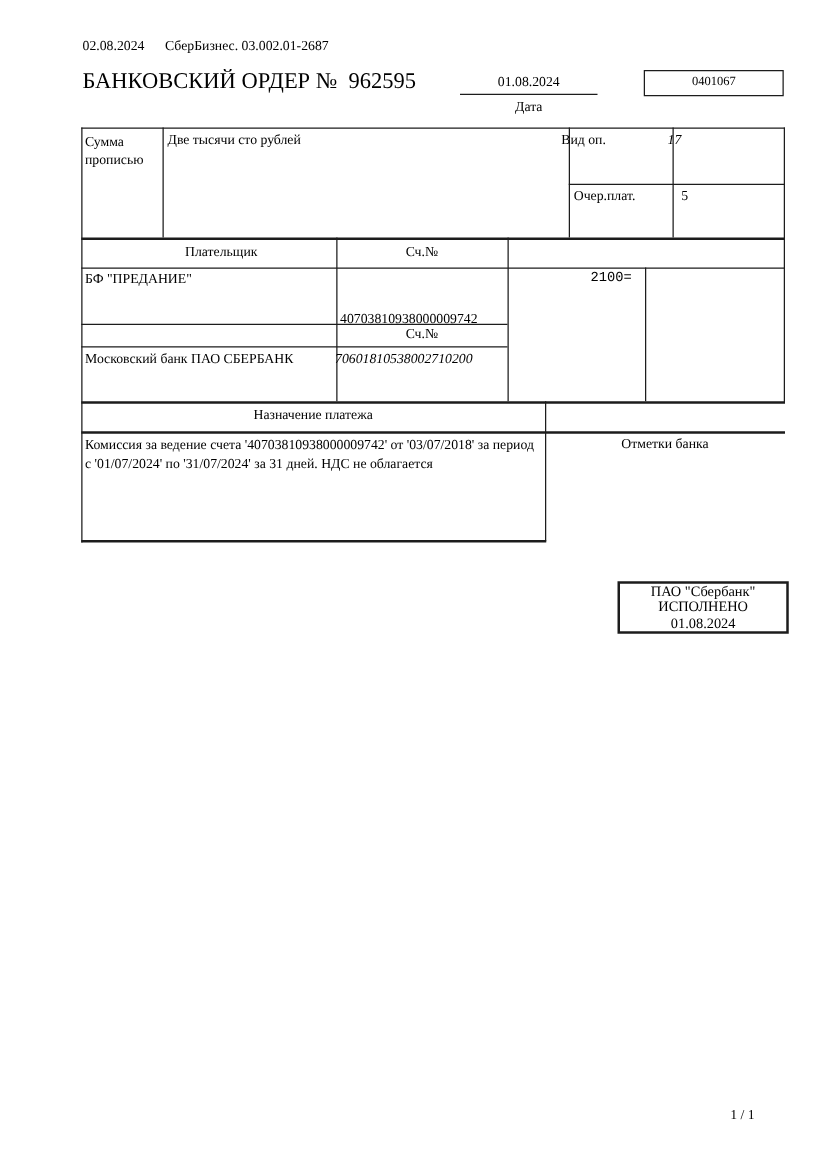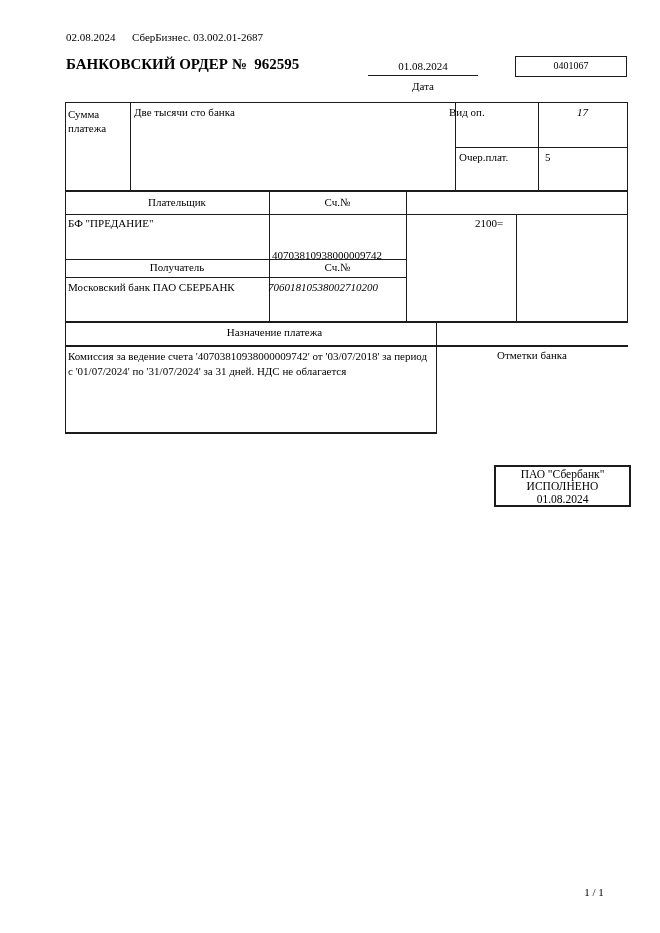--- a/index.html
+++ b/index.html
@@ -8,21 +8,21 @@
     width: 660px;
     height: 933px;
     background: #ffffff;
     font-family: "Liberation Serif", "DejaVu Serif", serif;
     color: #000000;
     overflow: hidden;
   }
   .t { position: absolute; font-size: 11px; line-height: 13px; white-space: nowrap; }
   .c { text-align: center; }
   .hline, .vline { position: absolute; background: #1c1c1c; }
-  .title { font-weight: bold; font-size: 15px; white-space: pre; }
+  .title { font-weight: normal; font-size: 18px; white-space: pre; }
   .wrap { white-space: normal; }
   .prewrap { white-space: pre-wrap; font-family: Liberation Serif, serif; }
   .box { position: absolute; box-sizing: border-box; border: 1.5px solid #1c1c1c; text-align: center; }
   #form-code-box { left: 515px; top: 56px; width: 112px; height: 21px; font-size: 10px; line-height: 18px; }
   #stamp-box { left: 494px; top: 465px; width: 137px; height: 42px; border-width: 2px; font-size: 11.5px; line-height: 12.4px; padding-top: 1px; }
 </style>
 </head>
 <body>
 
 <div id="page">
@@ -51,41 +51,40 @@
   <div class="vline" style="left:65px; top:102px; width:1px; height:332px;"></div>
   <div class="vline" style="left:130px; top:102px; width:1px; height:88px;"></div>
   <div class="vline" style="left:455px; top:102px; width:1px; height:88px;"></div>
   <div class="vline" style="left:538px; top:102px; width:1px; height:88px;"></div>
   <div class="vline" style="left:627px; top:102px; width:1px; height:220px;"></div>
   <div class="vline" style="left:269px; top:190px; width:1px; height:131px;"></div>
   <div class="vline" style="left:406px; top:190px; width:1px; height:131px;"></div>
   <div class="vline" style="left:516px; top:214px; width:1px; height:107px;"></div>
   <div class="vline" style="left:436px; top:321px; width:1px; height:112px;"></div>
 
-  <div class="t wrap" style="left:68px; top:107px; width:62px; line-height:14px;">Сумма платежа</div>
-  <div class="t" style="left:134px; top:106px;">Две тысячи сто банка</div>
+  <div class="t wrap" style="left:68px; top:107px; width:62px; line-height:14px;">Сумма прописью</div>
+  <div class="t" style="left:134px; top:106px;">Две тысячи сто рублей</div>
   <div class="t" style="left:449px; top:106px;">Вид оп.</div>
-  <div class="t" style="left:577px; top:106px;font-style:italic;">17</div>
+  <div class="t" style="left:534px; top:106px;font-style:italic;">17</div>
   <div class="t" style="left:459px; top:151px;">Очер.плат.</div>
   <div class="t" style="left:545px; top:151px;">5</div>
 
   <div class="t c" style="left:75px; top:196px; width:204px;">Плательщик</div>
   <div class="t c" style="left:269px; top:196px; width:137px;">Сч.№</div>
 
   <div class="t" style="left:68px; top:217px;">БФ "ПРЕДАНИЕ"</div>
   <div class="t" style="left:272px; top:217px;margin-top:32px;">40703810938000009742</div>
-  <div class="t c" style="left:434px; top:217px; width:110px;">2100=</div>
+  <div class="t c" style="left:434px; top:217px; width:110px;font-family:Liberation Mono, monospace;">2100=</div>
 
-  <div class="t c" style="left:75px; top:261px; width:204px;">Получатель</div>
   <div class="t c" style="left:269px; top:261px; width:137px;">Сч.№</div>
 
   <div class="t" style="left:68px; top:281px;">Московский банк ПАО СБЕРБАНК</div>
   <div class="t" style="left:268px; top:281px;font-style:italic;">70601810538002710200</div>
 
-  <div class="t c" style="left:65px; top:326px; width:371px;padding-left:24px;">Назначение платежа</div>
+  <div class="t c" style="left:65px; top:326px; width:371px;">Назначение платежа</div>
   <div class="t prewrap" style="left:68px; top:349px; width:366px; line-height:14.5px;">Комиссия за ведение счета '40703810938000009742' от '03/07/2018' за период
 с '01/07/2024' по '31/07/2024' за 31 дней. НДС не облагается</div>
   <div class="t c" style="left:436px; top:349px; width:192px;">Отметки банка</div>
 
   <div class="box" id="stamp-box">
     <div>ПАО "Сбербанк"</div>
     <div>ИСПОЛНЕНО</div>
     <div>01.08.2024</div>
   </div>
 

